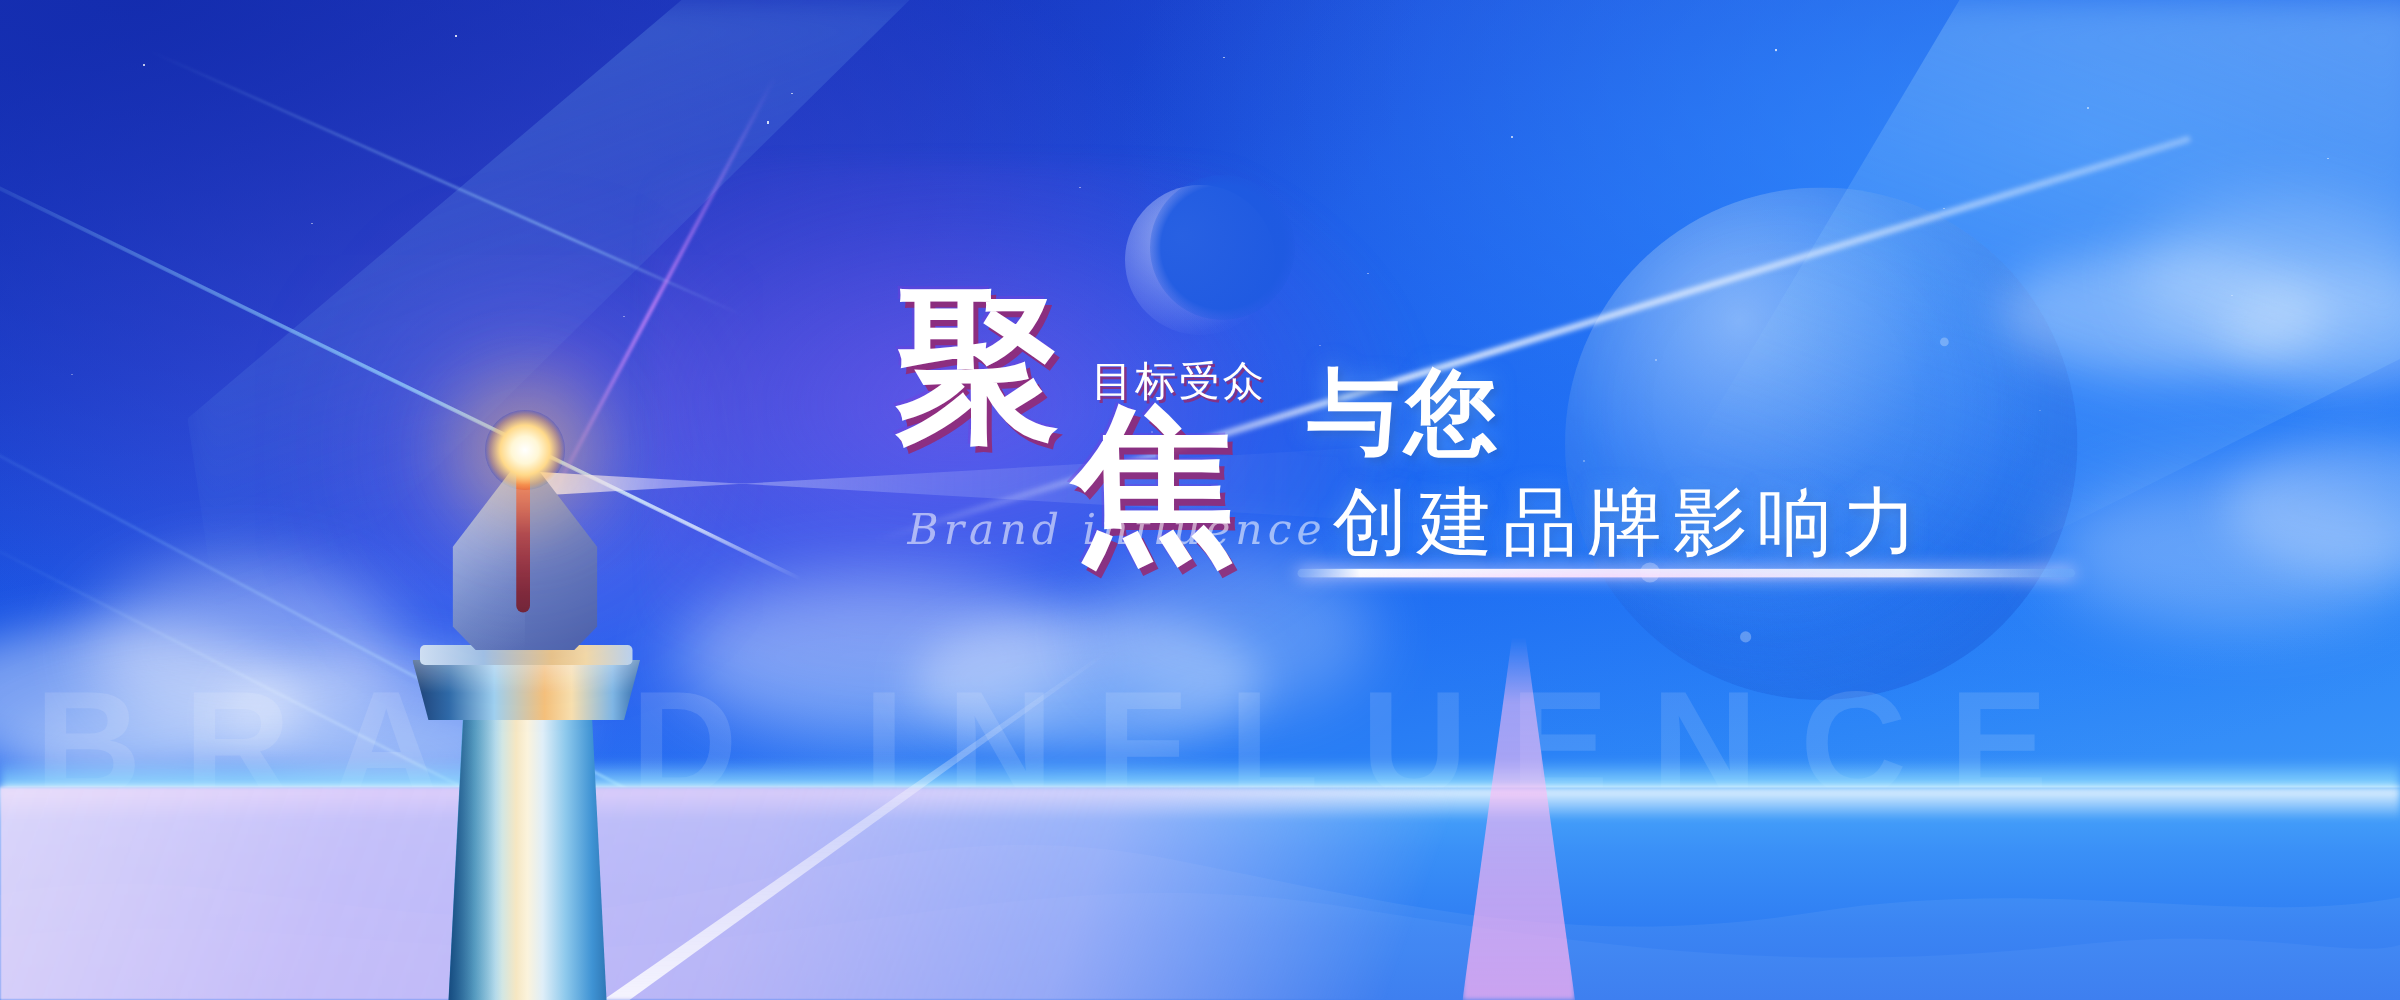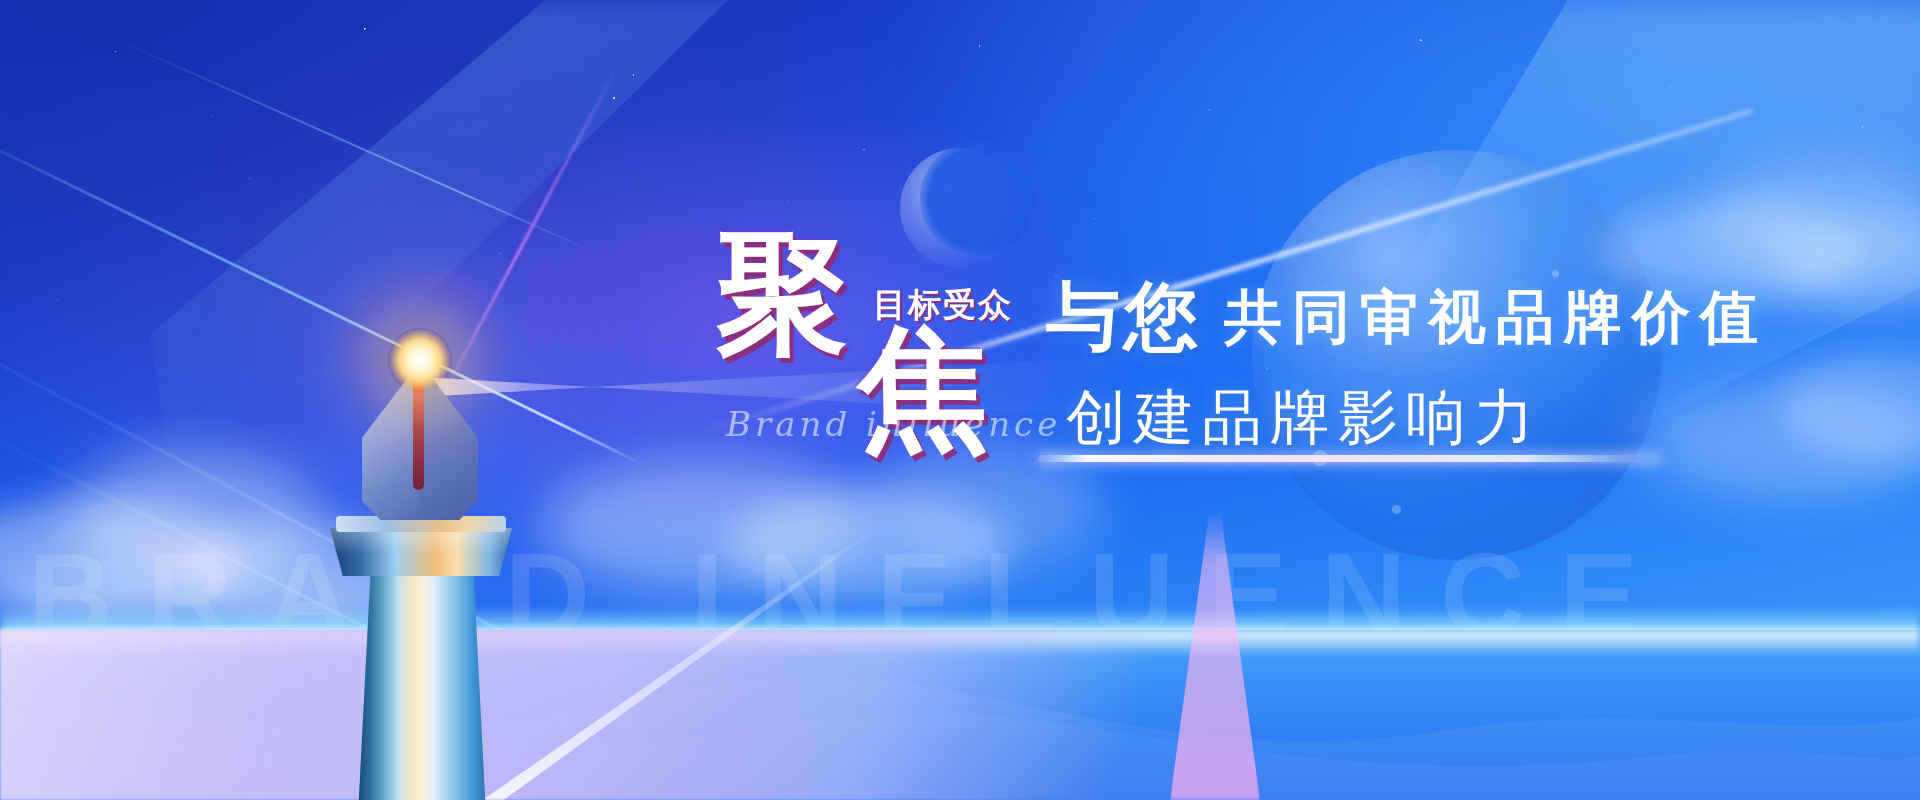--- a/index.html
+++ b/index.html
@@ -259,36 +259,36 @@
   .jiao{
     position:absolute; left:858px; top:322px;
     font-size:132px; line-height:1; font-weight:700;
     color:#ffffff;
     font-family:"DejaVu Sans","Liberation Sans",sans-serif;
     text-shadow: 4px 5px 0 rgba(150,40,110,.85), -2px -2px 0 rgba(120,60,220,.35);
     letter-spacing:-2px;
   }
   .audience{
     position:absolute; left:873px; top:283px;
-    font-size:33px; font-weight:700; letter-spacing:2px;
+    font-size:33px; font-weight:400; letter-spacing:2px;
     color:#ffffff;
     text-shadow: 2px 2px 0 rgba(150,40,110,.8);
   }
   .script{
     position:absolute; left:726px; top:404px;
     font-size:34px;
     font-family:"DejaVu Serif","Liberation Serif",serif;
     font-style:italic;
     letter-spacing:4px;
     color:rgba(255,255,255,.55);
   }
 
   .head-row{
-    position:absolute; left:1046px; top:268px;
-    display:flex; align-items:center; gap:22px;
+    position:absolute; left:1046px; top:281px;
+    display:flex; align-items:flex-start; gap:22px;
   }
   .head-lead{
     font-size:74px; font-weight:700; color:#fff; letter-spacing:4px;
     text-shadow:0 0 18px rgba(120,190,255,.55), 3px 3px 6px rgba(20,60,150,.35);
   }
   .head-main{
     font-size:58px; font-weight:700; color:#fff; letter-spacing:10px;
     text-shadow:0 0 14px rgba(120,190,255,.45);
   }
   .badge{
@@ -399,21 +399,20 @@
 
   <div class="copy">
 
     <div class="ju">聚</div>
     <div class="jiao">焦</div>
     <div class="audience">目标受众</div>
     <div class="script">Brand influence</div>
 
     <div class="head-row">
       <span class="head-lead">与您</span>
-      <span class="head-main">共同审视品牌价值</span>
     </div>
 
 
     <div class="head-sub">创建品牌影响力</div>
 
     <div class="rule"></div>
   </div>
 
 </div>
 

